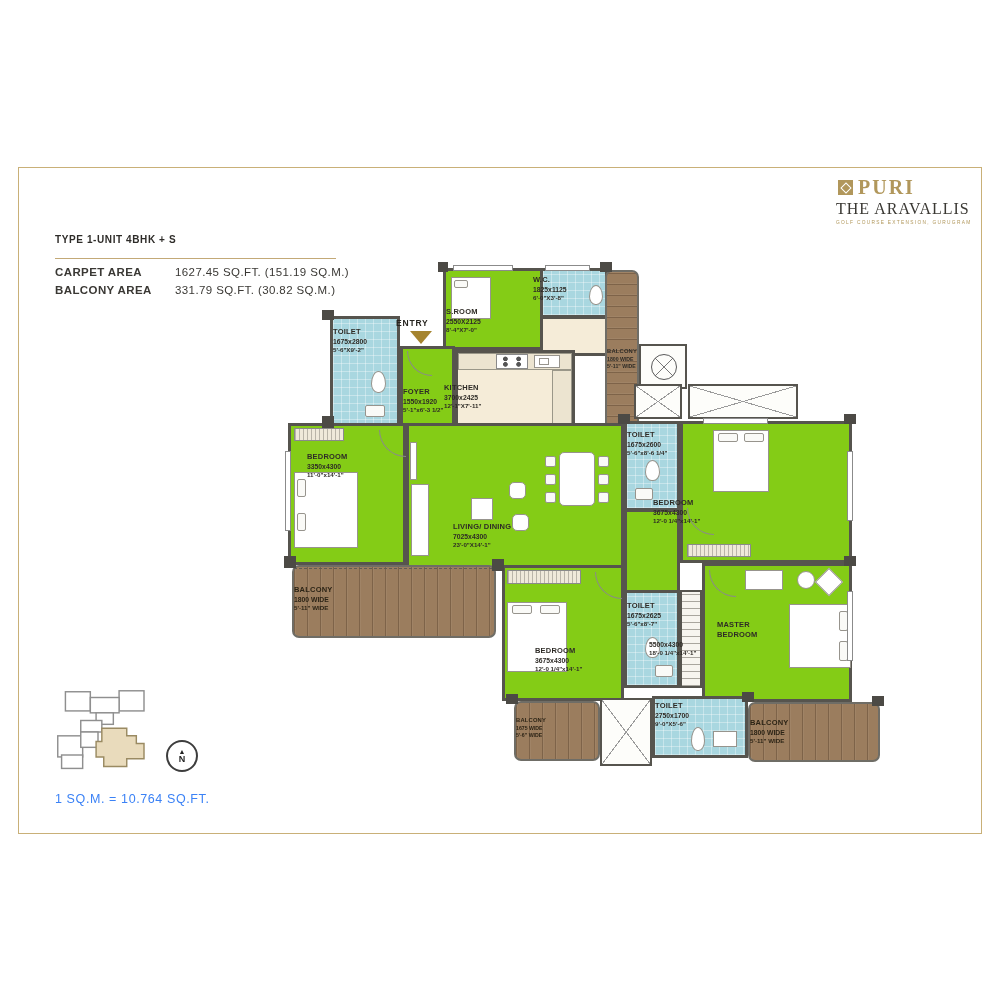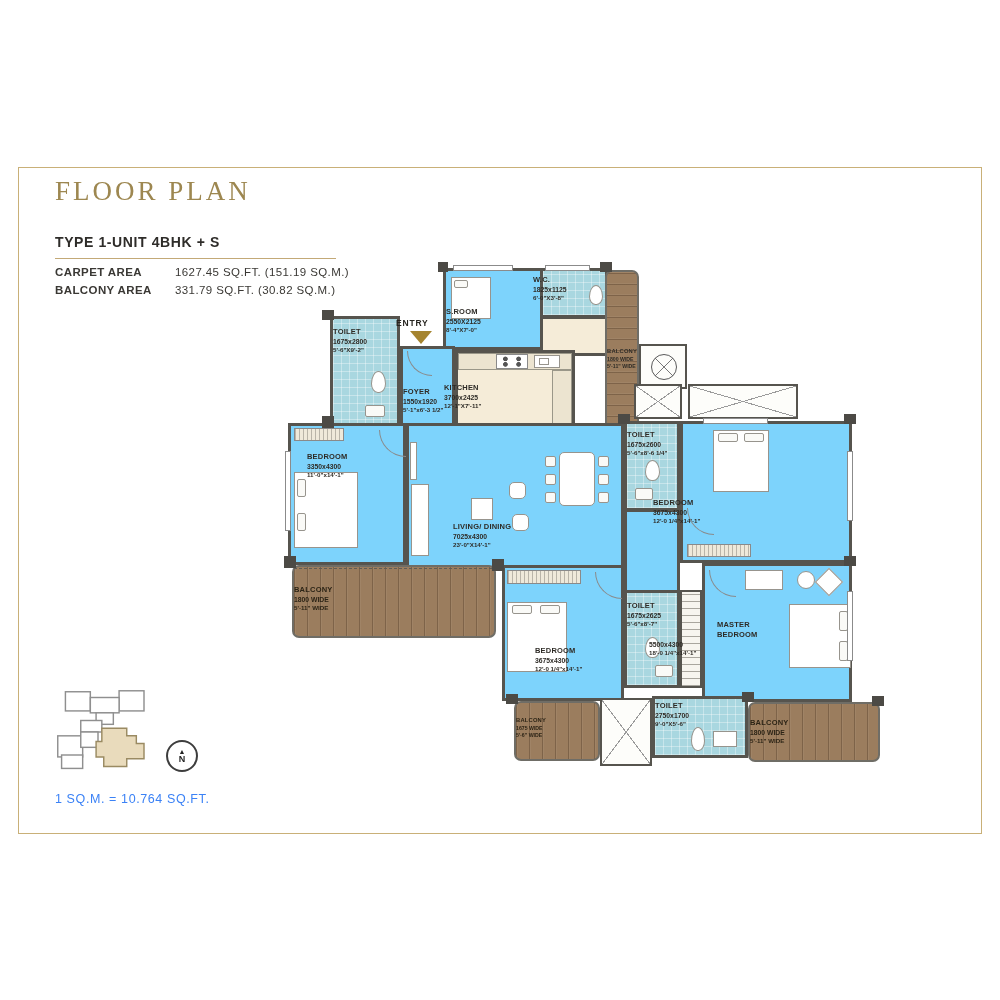--- a/index.html
+++ b/index.html
@@ -10,37 +10,37 @@
          font-size:27px;letter-spacing:3px;color:#9d8750;font-weight:400;}
   
   .logo{position:absolute;left:836px;top:176px;width:140px;}
   .logo-row{display:flex;align-items:center;gap:5px;margin-left:2px;}
   .ld{width:15px;height:15px;background:#b1975b;display:flex;align-items:center;justify-content:center;}
   .ld-in{width:6px;height:6px;border:1px solid #fff;transform:rotate(45deg);}
   .logo-puri{font-family:"Liberation Serif",serif;font-size:20px;font-weight:700;color:#b1975b;letter-spacing:2px;}
   .logo-proj{font-family:"Liberation Serif",serif;font-size:16px;color:#3a3833;letter-spacing:1px;margin-top:1px;}
   .logo-tag{font-size:4.8px;color:#b1975b;letter-spacing:1.3px;margin-top:2px;}
   
-  .unit-type{position:absolute;left:55px;top:234px;font-size:14px;font-weight:700;letter-spacing:.6px;color:#2e2c29;}
+  .unit-type{position:absolute;left:55px;top:234px;font-size:10px;font-weight:700;letter-spacing:.6px;color:#2e2c29;}
   .rule{position:absolute;left:55px;top:258px;width:281px;height:1px;background:#c3a977;}
   .areas{position:absolute;left:55px;top:266px;font-size:11.5px;letter-spacing:.4px;color:#3a3834;}
   .arow{display:flex;margin-bottom:6px;}
   .alabel{width:120px;font-weight:600;}
   .avalue{font-weight:500;}
   .scale-note{position:absolute;left:55px;top:792px;font-size:12.5px;letter-spacing:.6px;color:#3b82f6;font-weight:500;}
   
   .keyplan{position:absolute;left:52px;top:686px;}
   .north{position:absolute;left:166px;top:740px;width:28px;height:28px;border:2px solid #3d3d3d;border-radius:50%;
          display:flex;flex-direction:column;align-items:center;justify-content:center;line-height:1;background:#fff;}
   .n-tri{font-size:7px;color:#222;}
   .n-letter{font-size:9px;font-weight:700;color:#222;}
   
   .plan{position:absolute;left:278px;top:256px;width:616px;height:522px;}
   .room{position:absolute;border:3px solid #56544e;box-sizing:border-box;}
-  .floor{background:#7dd3fc;}
+  .floor{background:#84cc16;}
   .kit{background:#f5ecd8;}
   .tile{background:#a9d7e0;
         background-image:repeating-linear-gradient(0deg,rgba(255,255,255,.35) 0 1px,transparent 1px 8px),
                          repeating-linear-gradient(90deg,rgba(255,255,255,.35) 0 1px,transparent 1px 8px);}
   .wood{background-color:#9b7d5e;border-width:2px;border-color:#6f6d66;
         background-image:repeating-linear-gradient(90deg,rgba(50,32,18,.28) 0 1px,rgba(255,255,255,.05) 1px 2px,transparent 2px 13px);border-radius:7px;}
   .wood-h{background-image:repeating-linear-gradient(0deg,rgba(50,32,18,.28) 0 1px,rgba(255,255,255,.05) 1px 2px,transparent 2px 11px);}
   .white{background:#fdfdfa;}
   .xbox{background-color:#fdfdfa;border-width:2px;
         background-image:linear-gradient(to top right,transparent calc(50% - .5px),#9a9a9a calc(50% - .5px),#9a9a9a calc(50% + .5px),transparent calc(50% + .5px)),
@@ -75,22 +75,31 @@
                         radial-gradient(circle 2.5px at 28% 72%,#555 2px,transparent 2.7px),
                         radial-gradient(circle 2.5px at 72% 72%,#555 2px,transparent 2.7px);}
   .counter{position:absolute;background:#ece4d0;border:1px solid #9a9789;box-sizing:border-box;}
 </style>
 </head>
 <body>
 
 <div class="page">
   <div class="frame"></div>
 
-  <div class="title">FLOOR PLAN</div>
-
+
+  <div class="logo">
+    <div class="logo-row">
+      <div class="ld">
+          <div class="ld-in"></div>
+        </div>
+      <div class="logo-puri">PURI</div>
+    </div>
+    <div class="logo-proj">THE ARAVALLIS</div>
+    <div class="logo-tag">GOLF COURSE EXTENSION, GURUGRAM</div>
+  </div>
 
   <div class="unit-type">TYPE 1-UNIT 4BHK + S</div>
   <div class="rule"></div>
   <div class="areas">
     <div class="arow">
       <div class="alabel">CARPET AREA</div>
       <div class="avalue">1627.45 SQ.FT. (151.19 SQ.M.)</div>
     </div>
     <div class="arow">
       <div class="alabel">BALCONY AREA</div>

